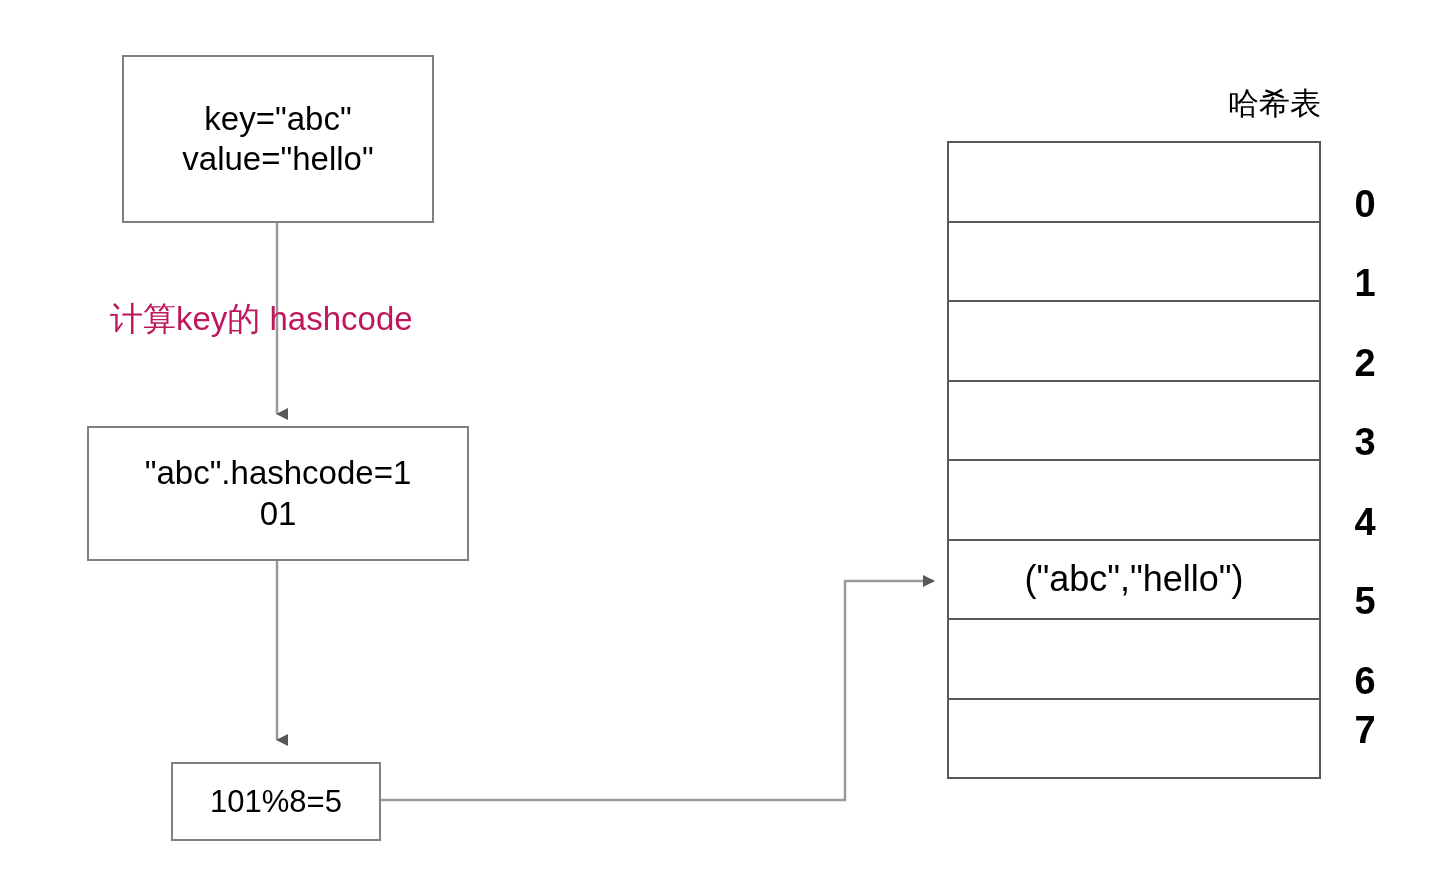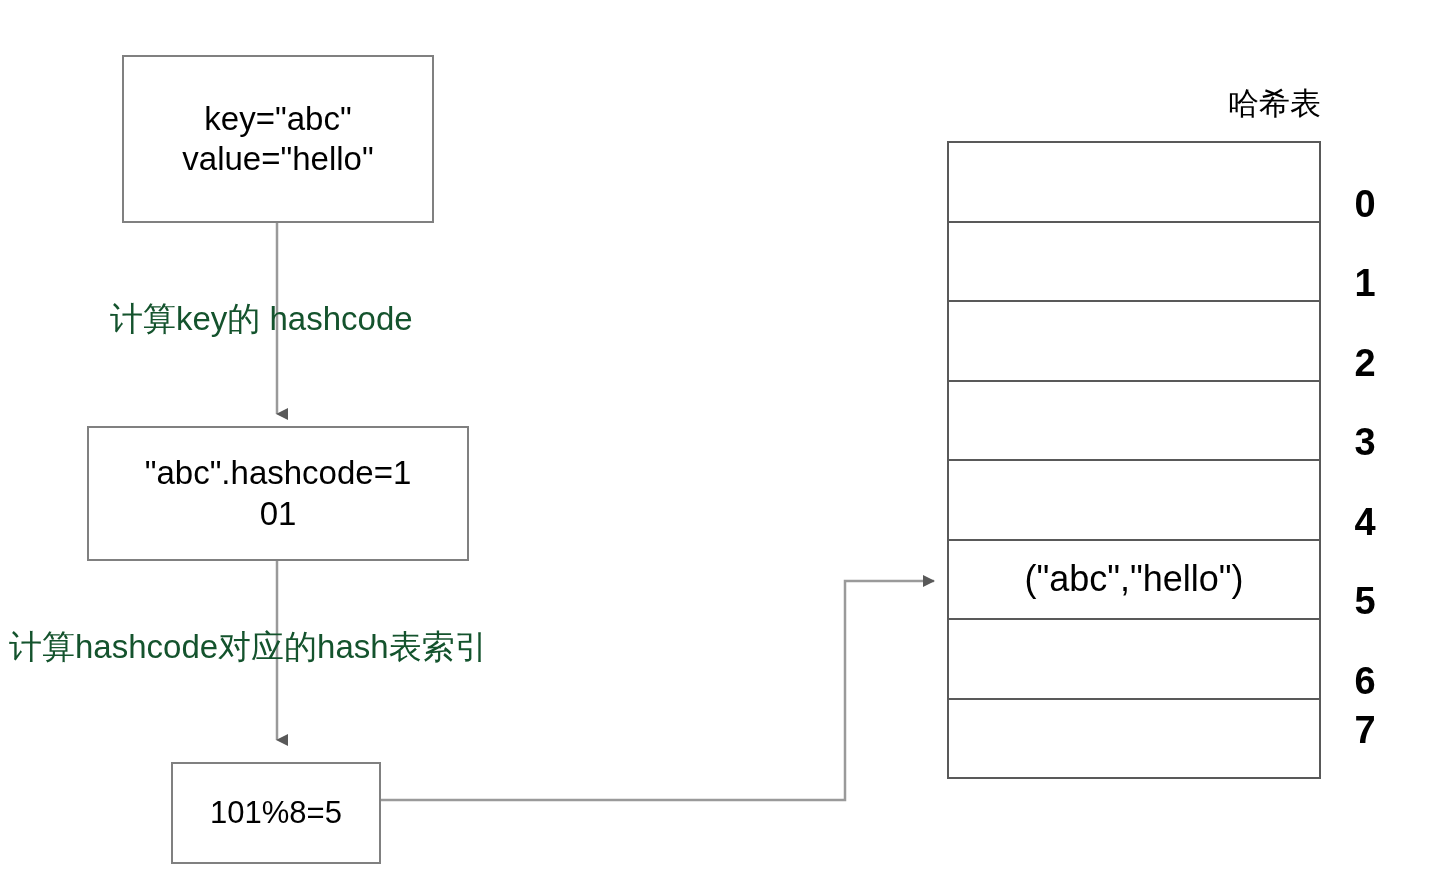--- a/index.html
+++ b/index.html
@@ -42,28 +42,28 @@
     left: 87px;
     top: 426px;
     width: 382px;
     height: 135px;
     font-size: 33px;
   }
   #box-modulo {
     left: 171px;
     top: 762px;
     width: 210px;
-    height: 102px;
+    height: 79px;
     font-size: 31px;
   }
 
   
   .edge-label {
     position: absolute;
-    color: #14532d;
+    color: #be185d;
     white-space: nowrap;
   }
   #label-hashcode {
     left: 110px;
     top: 297px;
     font-size: 33px;
   }
   #label-index {
     left: 9px;
     top: 625px;
@@ -161,21 +161,20 @@
   </svg>
 
   <div class="flow-box" id="box-input">key="abc"
 value="hello"</div>
 
   <div class="edge-label" id="label-hashcode">计算key的 hashcode</div>
 
   <div class="flow-box" id="box-hashcode">"abc".hashcode=1
 01</div>
 
-  <div class="edge-label" id="label-index">计算hashcode对应的hash表索引</div>
 
   <div class="flow-box" id="box-modulo">101%8=5</div>
 
   <div id="hash-table-title">哈希表</div>
 
   <div id="hash-table">
     <div class="hash-row"></div>
     <div class="hash-row"></div>
     <div class="hash-row"></div>
     <div class="hash-row"></div>

